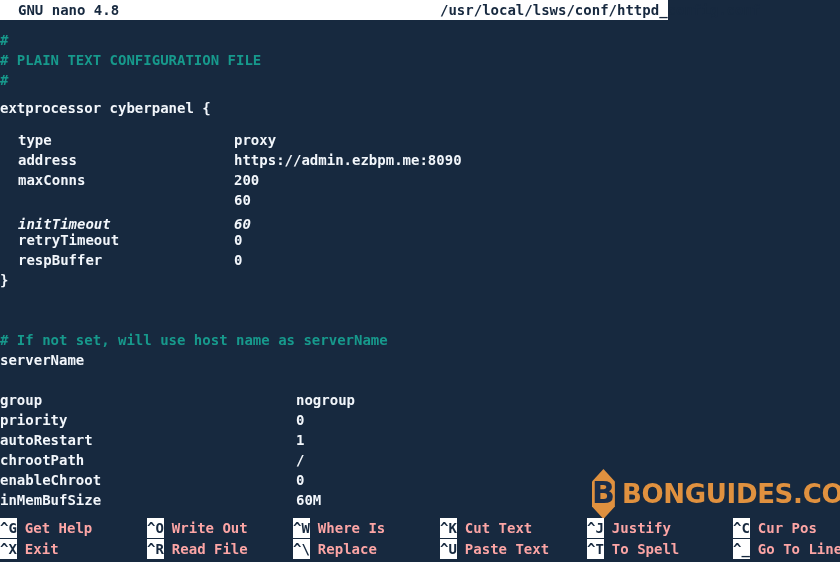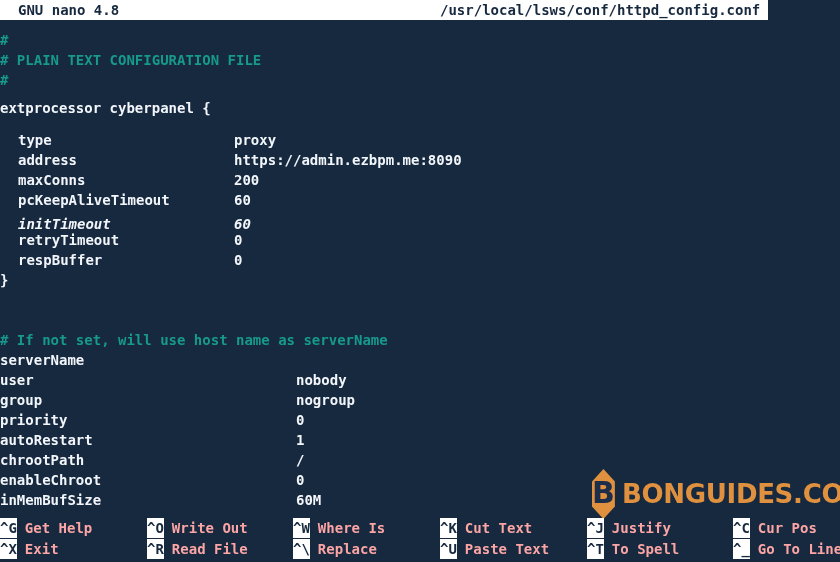--- a/index.html
+++ b/index.html
@@ -16,21 +16,21 @@
     font-size: 14px;
     font-weight: bold;
     overflow: hidden;
     -webkit-font-smoothing: antialiased;
   }
 
   
   #titlebar {
     position: absolute;
     left: 0; top: 0;
-    width: 768px;
+    width: 668px;
     height: 20px;
     background: #ffffff;
     color: #17293f;
     line-height: 20px;
     white-space: pre;
   }
   #titlebar .tb-version {
     position: absolute;
     left: 18px;
     top: 0;
@@ -142,30 +142,29 @@
 
   <div id="editor">
       <div class="line" style="top: 10px;"><span class="tok c-comment" style="left: 0px;">#</span></div>
       <div class="line" style="top: 30px;"><span class="tok c-comment" style="left: 0px;"># PLAIN TEXT CONFIGURATION FILE</span></div>
       <div class="line" style="top: 50px;"><span class="tok c-comment" style="left: 0px;">#</span></div>
       <div class="line" style="top: 70px;"></div>
       <div class="line" style="top: 78px; padding-left: 16px;"><span class="tok c-text" style="left: 0px;">extprocessor cyberpanel {</span></div>
       <div class="line" style="top: 110px;"><span class="tok c-text" style="left: 18px;">type</span><span class="tok c-text" style="left: 234px;">proxy</span></div>
       <div class="line" style="top: 130px;"><span class="tok c-text" style="left: 18px;">address</span><span class="tok c-text" style="left: 234px;">https://admin.ezbpm.me:8090</span></div>
       <div class="line" style="top: 150px;"><span class="tok c-text" style="left: 18px;">maxConns</span><span class="tok c-text" style="left: 234px;">200</span></div>
-      <div class="line" style="top: 170px;"><span class="tok c-text" style="left: 18px;">pcKeepAliveTimeout</span><span class="tok c-text" style="left: 234px;">60</span></div>
+      <div class="line" style="top: 170px;"><span class="tok c-text" style="left: 234px;">60</span></div>
       <div class="line" style="top: 194px; font-style: italic;"><span class="tok c-text" style="left: 18px;">initTimeout</span><span class="tok c-text" style="left: 234px;">60</span></div>
       <div class="line" style="top: 210px;"><span class="tok c-text" style="left: 18px;">retryTimeout</span><span class="tok c-text" style="left: 234px;">0</span></div>
       <div class="line" style="top: 230px;"><span class="tok c-text" style="left: 18px;">respBuffer</span><span class="tok c-text" style="left: 234px;">0</span></div>
       <div class="line" style="top: 250px;"><span class="tok c-text" style="left: 0px;">}</span></div>
       <div class="line" style="top: 270px;"></div>
       <div class="line" style="top: 290px;"></div>
       <div class="line" style="top: 310px;"><span class="tok c-comment" style="left: 0px;"># If not set, will use host name as serverName</span></div>
       <div class="line" style="top: 330px;"><span class="tok c-text" style="left: 0px;">serverName</span></div>
-      <div class="line" style="top: 350px;"><span class="tok c-text" style="left: 0px;">user</span><span class="tok c-text" style="left: 296px;">nobody</span></div>
       <div class="line" style="top: 370px;"><span class="tok c-text" style="left: 0px;">group</span><span class="tok c-text" style="left: 296px;">nogroup</span></div>
       <div class="line" style="top: 390px;"><span class="tok c-text" style="left: 0px;">priority</span><span class="tok c-text" style="left: 296px;">0</span></div>
       <div class="line" style="top: 410px;"><span class="tok c-text" style="left: 0px;">autoRestart</span><span class="tok c-text" style="left: 296px;">1</span></div>
       <div class="line" style="top: 430px; padding-left: 28px;"><span class="tok c-text" style="left: 0px;">chrootPath</span><span class="tok c-text" style="left: 296px;">/</span></div>
       <div class="line" style="top: 450px;"><span class="tok c-text" style="left: 0px;">enableChroot</span><span class="tok c-text" style="left: 296px;">0</span></div>
       <div class="line" style="top: 470px;"><span class="tok c-text" style="left: 0px;">inMemBufSize</span><span class="tok c-text" style="left: 296px;">60M</span></div>
     </div>
 
   <div id="watermark">
     <div class="wm-hex">

